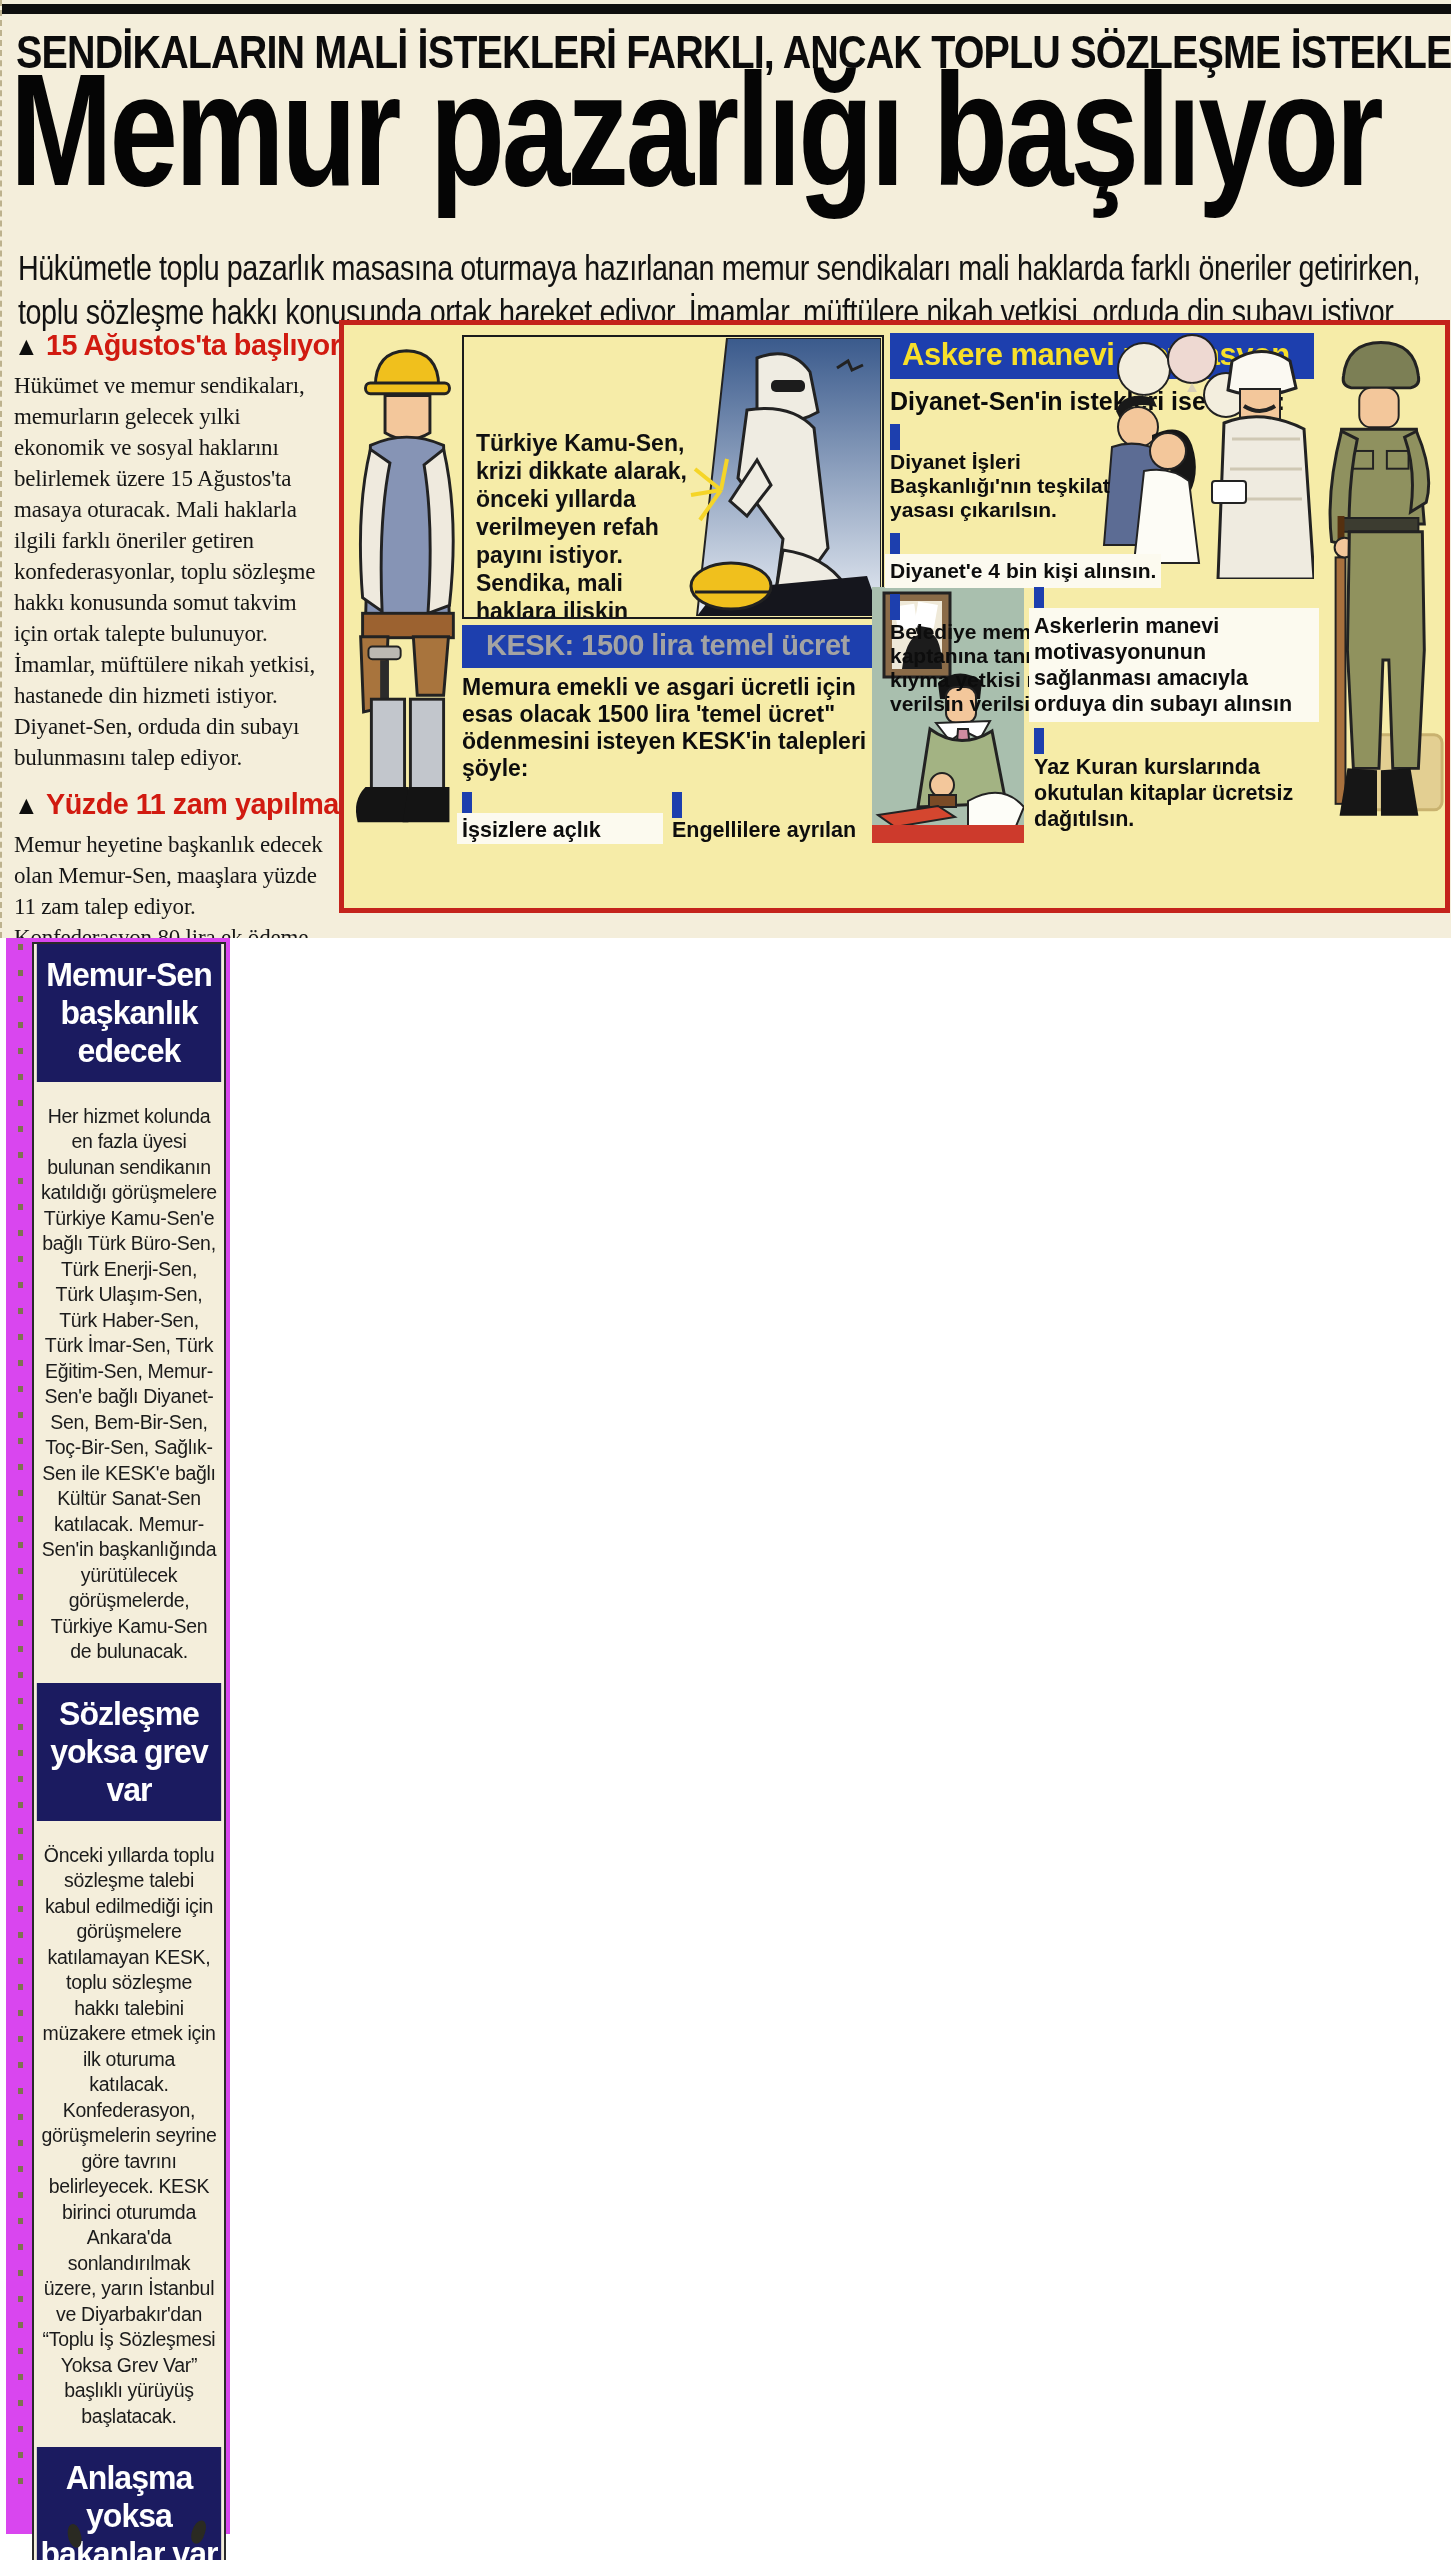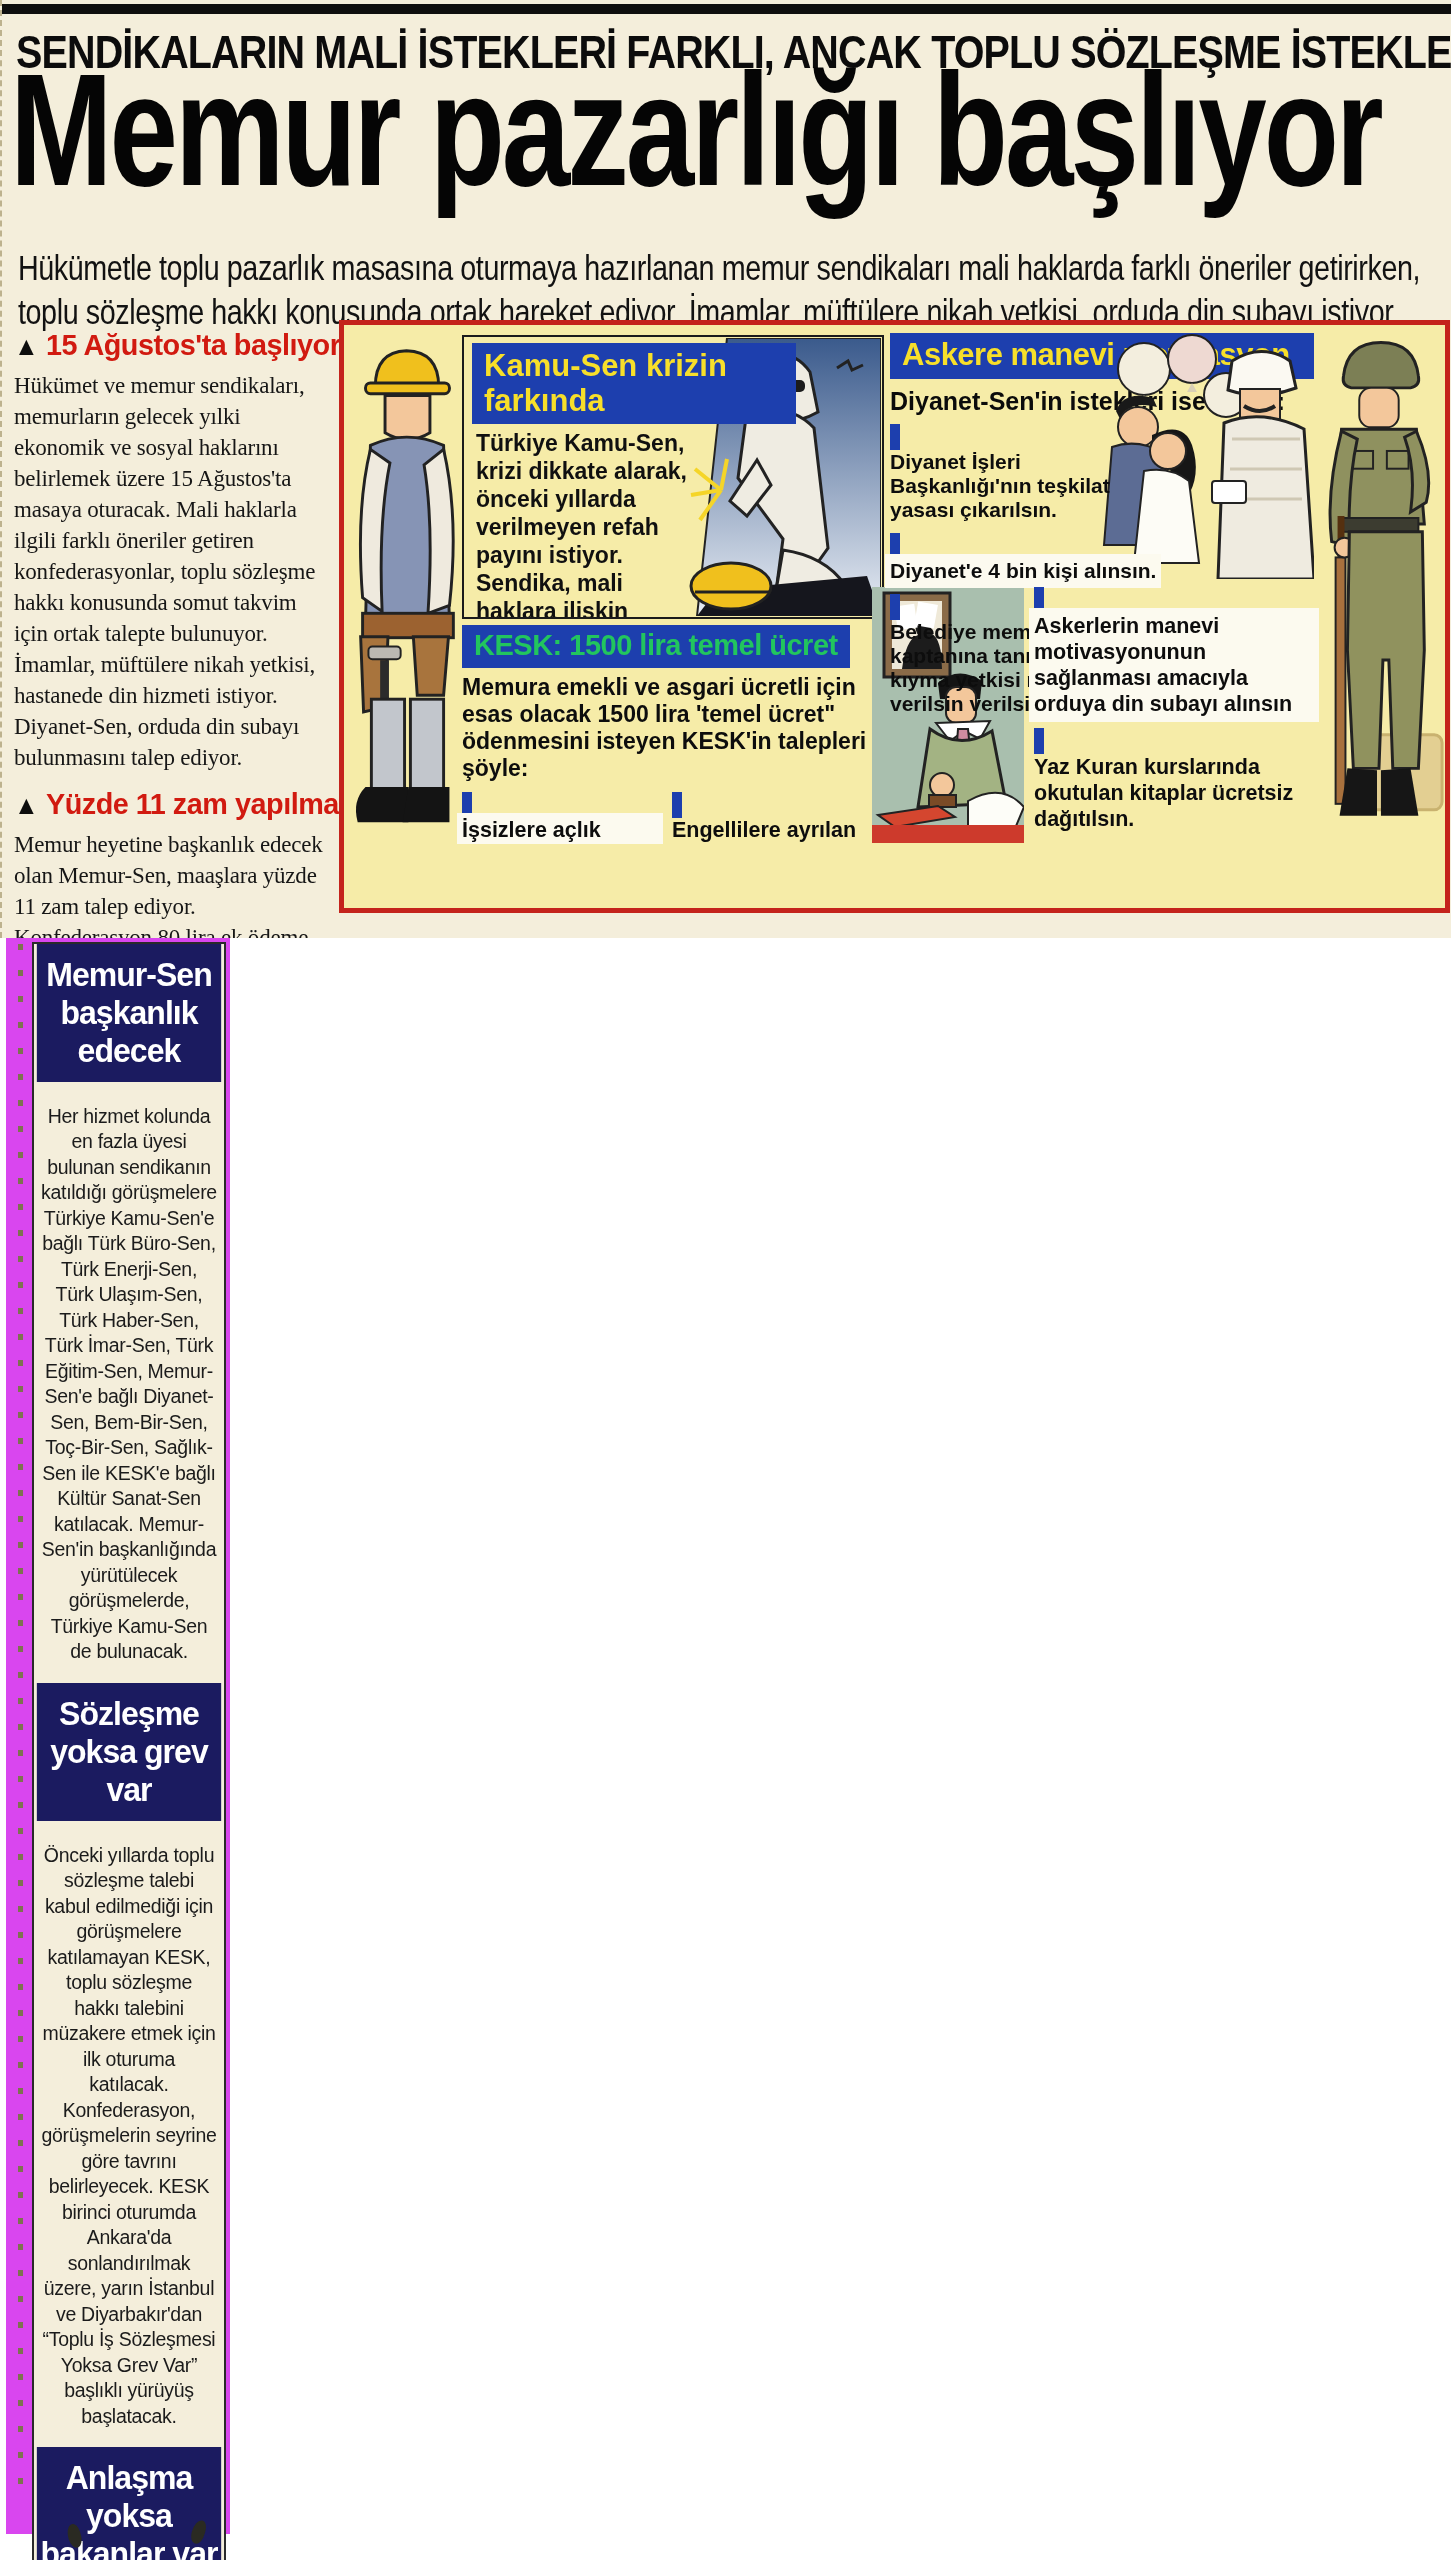--- a/index.html
+++ b/index.html
@@ -38,22 +38,22 @@
 
   .kamusen-box{position:absolute;left:118px;top:10px;width:422px;height:284px;box-sizing:border-box;
                border:2px solid #1b1b1b;overflow:hidden;}
   .blue-chip{position:absolute;left:8px;top:6px;z-index:2;background:#1d3fae;color:#f7df2a;
              font-weight:700;font-size:31px;line-height:1.12;padding:6px 12px;width:300px;}
   .kamusen-text{position:absolute;left:12px;top:92px;width:214px;font-size:23px;line-height:28px;
                 font-weight:700;color:#101010;z-index:2;}
   .welder-illo{right:1px;top:1px;width:196px;height:278px;}
 
   .kesk-box{position:absolute;left:118px;top:300px;width:412px;height:219px;}
-  .kesk-bar{display:inline-block;background:#1d3fae;color:#22c55e;font-weight:700;font-size:29px;
-            padding:4px 12px 6px;letter-spacing:-.5px;white-space:nowrap;}
+  .kesk-bar{display:inline-block;background:#1d3fae;color:#a3a3a3;font-weight:700;font-size:29px;
+            padding:4px 24px 6px;letter-spacing:-.5px;white-space:nowrap;}
   .kesk-intro{margin:6px 0 8px;font-size:23px;line-height:27px;font-weight:700;color:#0d0d0d;}
   .kesk-cols{display:flex;gap:14px;}
   .kcol{width:196px;}
   .bullet-item{display:flex;align-items:flex-start;margin-bottom:9px;flex-direction:column;}
   .bbar{width:10px;height:26px;background:#1d3fae;margin:2px 8px 0 0;flex:none;}
   .btext{font-size:21.5px;line-height:24.5px;font-weight:700;color:#0d0d0d;}
   .hl{background:#fcfaef;box-shadow:0 0 0 5px #fcfaef;}
 
   .askere-box{position:absolute;left:546px;top:8px;width:424px;height:252px;}
   .askere-bar{background:#1d3fae;color:#f7df2a;font-weight:700;font-size:31px;padding:4px 12px 6px;
@@ -118,21 +118,20 @@
             <rect x="35" y="332" width="9" height="92" fill="#2b2b2b"></rect>
             <rect x="23" y="318" width="33" height="13" rx="4" fill="#bcb9b2" stroke="#222" stroke-width="2"></rect>
             <rect x="26" y="372" width="34" height="94" fill="#c2c6cc" stroke="#222" stroke-width="3"></rect>
             <rect x="66" y="372" width="34" height="94" fill="#c2c6cc" stroke="#222" stroke-width="3"></rect>
             <path d="M20 462 h44 v36 h-52 q-6 -22 8 -36 Z" fill="#141414"></path>
             <path d="M64 462 h42 v36 h-48 Z" fill="#141414"></path>
           </svg>
         </div>
 
         <div class="kamusen-box">
-          <div class="blue-chip">Kamu-Sen krizin farkında</div>
           <div class="kamusen-text">Türkiye Kamu-Sen, krizi dikkate alarak, önceki yıllarda verilmeyen refah payını istiyor. Sendika, mali haklara ilişkin talepleri görüşmeler öncesinde açıklayacak.</div>
           <div class="illo welder-illo">
             <svg viewBox="0 0 196 278">
               <defs>
                 <linearGradient id="wg" x1="0" y1="0" x2="0" y2="1">
                   <stop offset="0" stop-color="#3a5a8c"></stop>
                     <stop offset="1" stop-color="#e8edf4"></stop>
                 </linearGradient>
               </defs>
               <polygon points="42,0 196,0 196,278 12,278" fill="url(#wg)" stroke="#222" stroke-width="2"></polygon>

